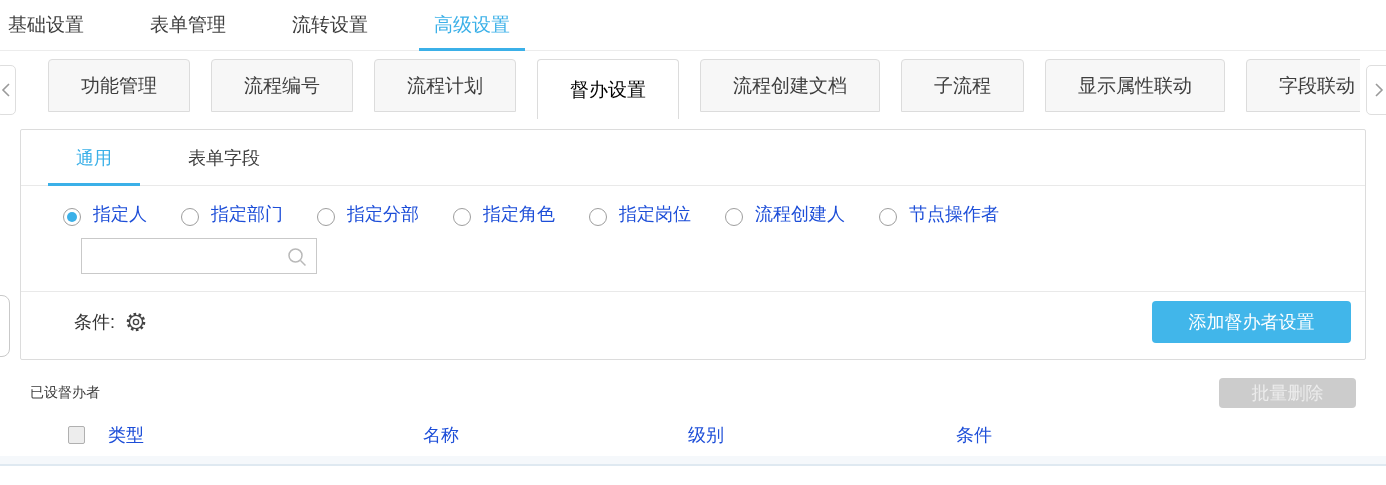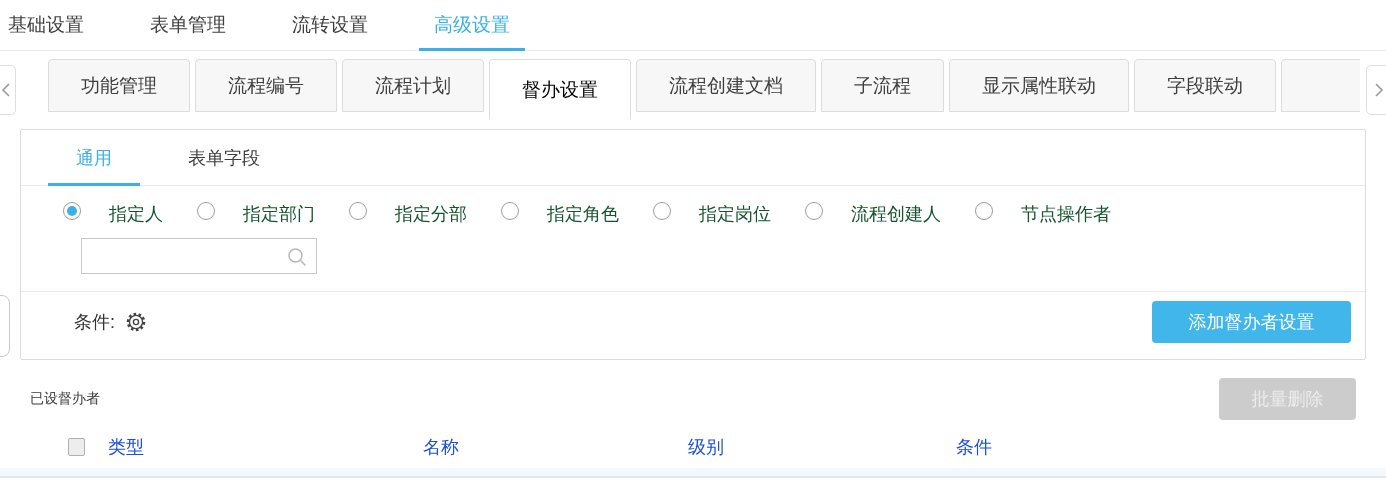--- a/index.html
+++ b/index.html
@@ -11,21 +11,21 @@
   .top-nav { height:51px; border-bottom:1px solid #ececec; display:flex; padding-left:8px; }
   .nav-item { font-size:19px; color:#3e3e3e; padding:0 15px; margin-right:36px;
               display:flex; align-items:center; position:relative; cursor:pointer; white-space:nowrap; }
   .nav-item:first-child { margin-left:-15px; }
   .nav-item.active { color:#3bb0e8; }
   .nav-item.active::after { content:''; position:absolute; left:0; right:0; bottom:-1px;
               height:3px; background:#3bb0e8; }
 
   
   .tab-strip { position:relative; height:70px; padding:8px 26px 0 48px; }
-  .tabs-viewport { overflow:hidden; height:62px; display:flex; align-items:flex-start; }
+  .tabs-viewport { overflow:hidden; height:62px; display:flex; align-items:flex-start;gap:16px; }
   .tab { border:1px solid #dcdcdc; border-radius:4px 4px 0 0; background:#f7f7f7;
          padding:0 32px; height:53px; display:flex; align-items:center;
          font-size:19px; color:#3e3e3e; margin-right:5px; white-space:nowrap; cursor:pointer; flex:none; }
   .tab.active { background:#fff; color:#000000; height:60px; border-bottom:none; }
   .tab.clipped { padding-left:90px; min-width:420px; }
   .scroll-btn { position:absolute; top:14px; width:20px; height:50px; background:#fff;
          border:1px solid #dedede; border-radius:5px; display:flex; align-items:center;
          justify-content:center; cursor:pointer; }
   .scroll-btn.left { left:-4px; }
   .scroll-btn.right { right:-6px; width:26px; }
@@ -33,21 +33,21 @@
   
   .card { margin:8px 20px 0 20px; height:231px; border:1px solid #dcdcdc; border-radius:2px; background:#fff; }
   .card-tabs { height:56px; border-bottom:1px solid #e9e9e9; display:flex; padding-left:27px;gap:8px; }
   .card-tab { padding:0 28px; margin-right:12px; display:flex; align-items:center;
          font-size:18px; color:#3e3e3e; position:relative; cursor:pointer; }
   .card-tab.active { color:#3bb0e8; }
   .card-tab.active::after { content:''; position:absolute; left:0; right:0; bottom:-1px;
          height:3px; background:#3bb0e8; }
 
   .radio-row { display:flex; align-items:center; padding:16px 0 0 42px; gap:34px; }
-  .radio { display:flex; align-items:flex-start; gap:28px; font-size:18px; color:#14532d; cursor:pointer; }
+  .radio { display:flex; align-items:flex-end; gap:12px; font-size:18px; color:#1d4ed8; cursor:pointer; }
   .radio-circle { width:18px; height:18px; border:1px solid #9e9e9e; border-radius:50%;
          background:#fff; position:relative; flex:none; }
   .radio.selected .radio-circle::after { content:''; position:absolute; left:3px; top:3px;
          width:10px; height:10px; border-radius:50%; background:#3bb0e8; }
 
   .search-row { margin:12px 0 0 60px; }
   .search-box { width:236px; height:36px; border:1px solid #c9c9c9; position:relative; background:#fff; }
   .search-box input { width:100%; height:100%; border:none; outline:none; padding:0 34px 0 10px;
          font-size:16px; font-family:inherit; background:transparent; }
   .search-box .mag { position:absolute; right:8px; top:7px; }
@@ -55,21 +55,21 @@
   .cond-row { margin-top:17px; border-top:1px solid #e9e9e9; height:61px; display:flex;
          align-items:center; justify-content:space-between; padding:0 14px 0 53px; }
   .cond-left { display:flex; align-items:center; gap:10px; font-size:18px; color:#333; }
   .btn-primary { background:#41b6ea; color:#fff; font-size:18px; border:none; border-radius:4px;
          width:199px; height:42px; cursor:pointer; font-family:inherit; }
 
   
   .list-header { display:flex; justify-content:space-between; align-items:center; margin:18px 30px 0 30px; }
   .list-title { font-size:14px; color:#3a3a3a; }
   .btn-disabled { background:#cccccc; color:#ececec; font-size:18px; border:none; border-radius:4px;
-         width:137px; height:42px; font-family:Liberation Sans, sans-serif; cursor:default; }
+         width:137px; height:30px; font-family:Liberation Sans, sans-serif; cursor:default; }
 
   .table-head { display:flex; align-items:center; height:42px; margin-top:6px; padding-left:68px;
          font-size:18px; color:#1d4ed8;font-family:Liberation Mono, monospace; }
   .checkbox { width:17px; height:18px; background:#ededed; border:1px solid #b0b0b0;
          border-radius:2px; margin-right:23px; cursor:pointer; flex:none; }
   .col-type { width:315px; } .col-name { width:265px; } .col-level { width:268px; }
   .table-strip { height:10px; background:#f5f8fb; border-bottom:2px solid #dfe9f1; }
 
   
   .edge-handle { position:absolute; left:-10px; top:295px; width:20px; height:62px;

